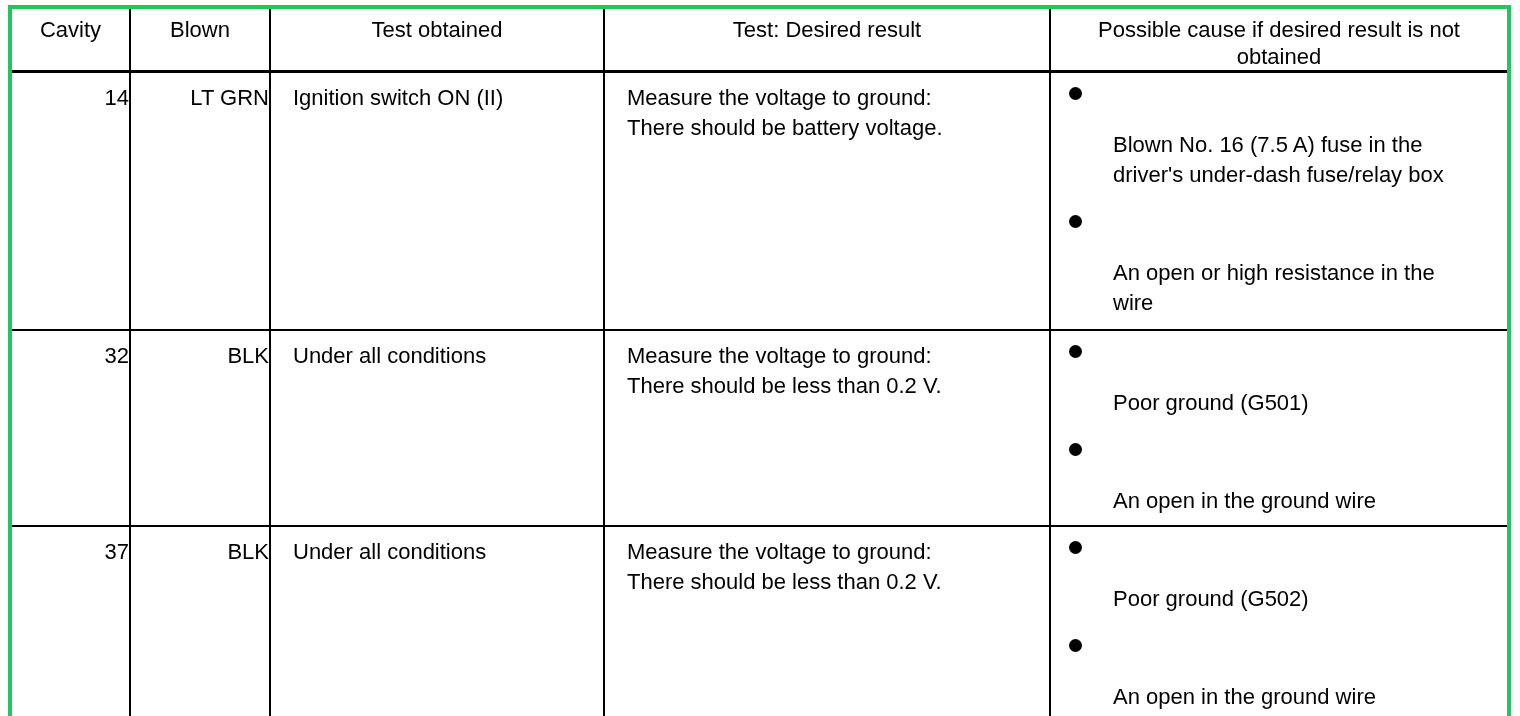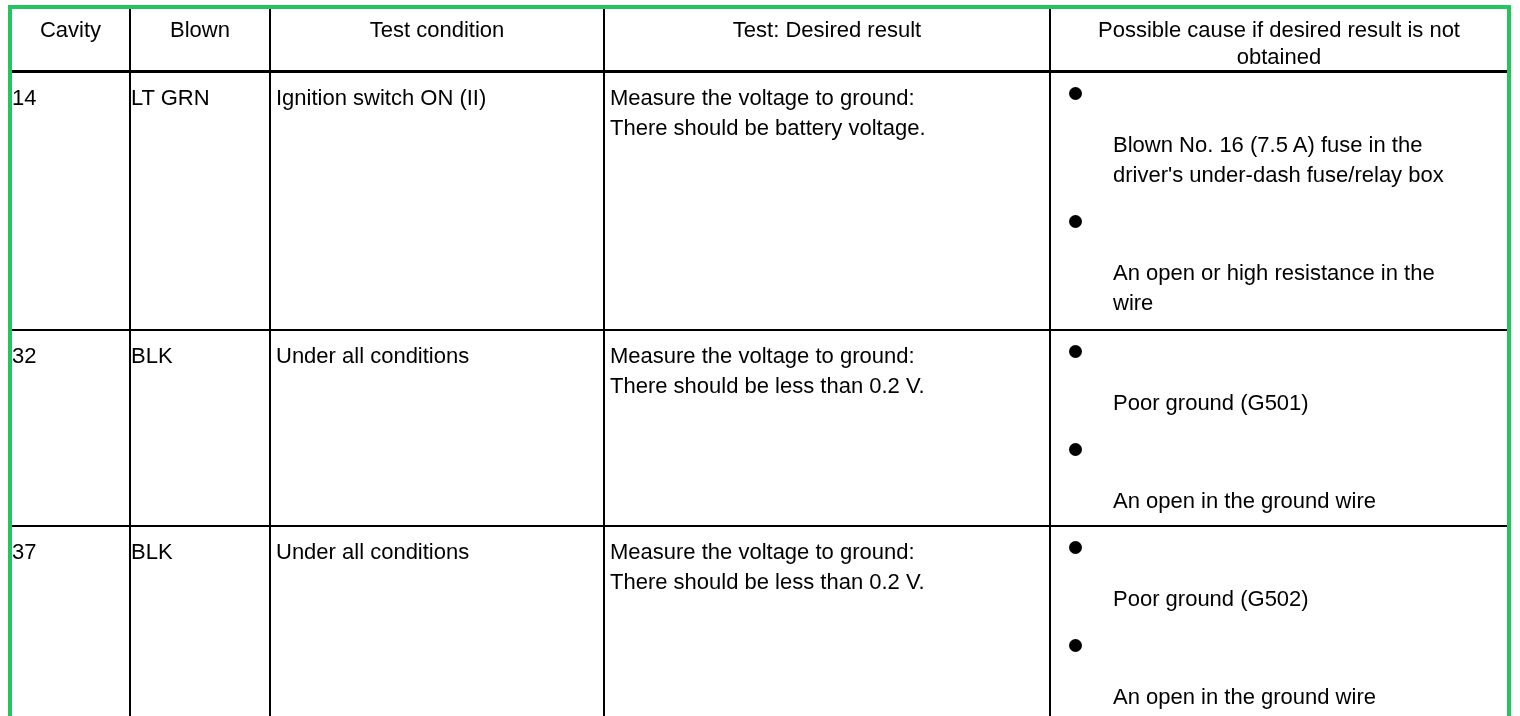--- a/index.html
+++ b/index.html
@@ -31,25 +31,25 @@
     border-bottom: 3px solid #000000;
     text-align: center;
     height: 62px;
     padding: 7px 4px 0 4px;
     line-height: 27px;
   }
   tr.body-row-1 { height: 258px; }
   tr.body-row-2 { height: 196px; }
   tr.body-row-3 { height: 250px; }
   td.cell-center {
-    text-align: left;
+    text-align: right;
     padding-top: 10px;
   }
   td.cell-left {
-    padding: 10px 4px 0 5px;
+    padding: 10px 4px 0 22px;
   }
   td.cell-cause {
     padding: 14px 4px 0 18px;
   }
   .bullet {
     display: block;
     width: 13px;
     height: 13px;
     border-radius: 50%;
     background: #000000;
@@ -68,21 +68,21 @@
     <col style="width:120px">
     <col style="width:140px">
     <col style="width:334px">
     <col style="width:446px">
     <col style="width:459px">
   </colgroup>
   <thead>
     <tr>
       <th>Cavity</th>
       <th>Blown</th>
-      <th>Test condition</th>
+      <th>Test obtained</th>
       <th>Test: Desired result</th>
       <th>Possible cause if desired result is not obtained</th>
     </tr>
   </thead>
   <tbody>
 
     <tr class="body-row-1">
       <td class="cell-center">14</td>
       <td class="cell-center">LT GRN</td>
       <td class="cell-left">Ignition switch ON (II)</td>

